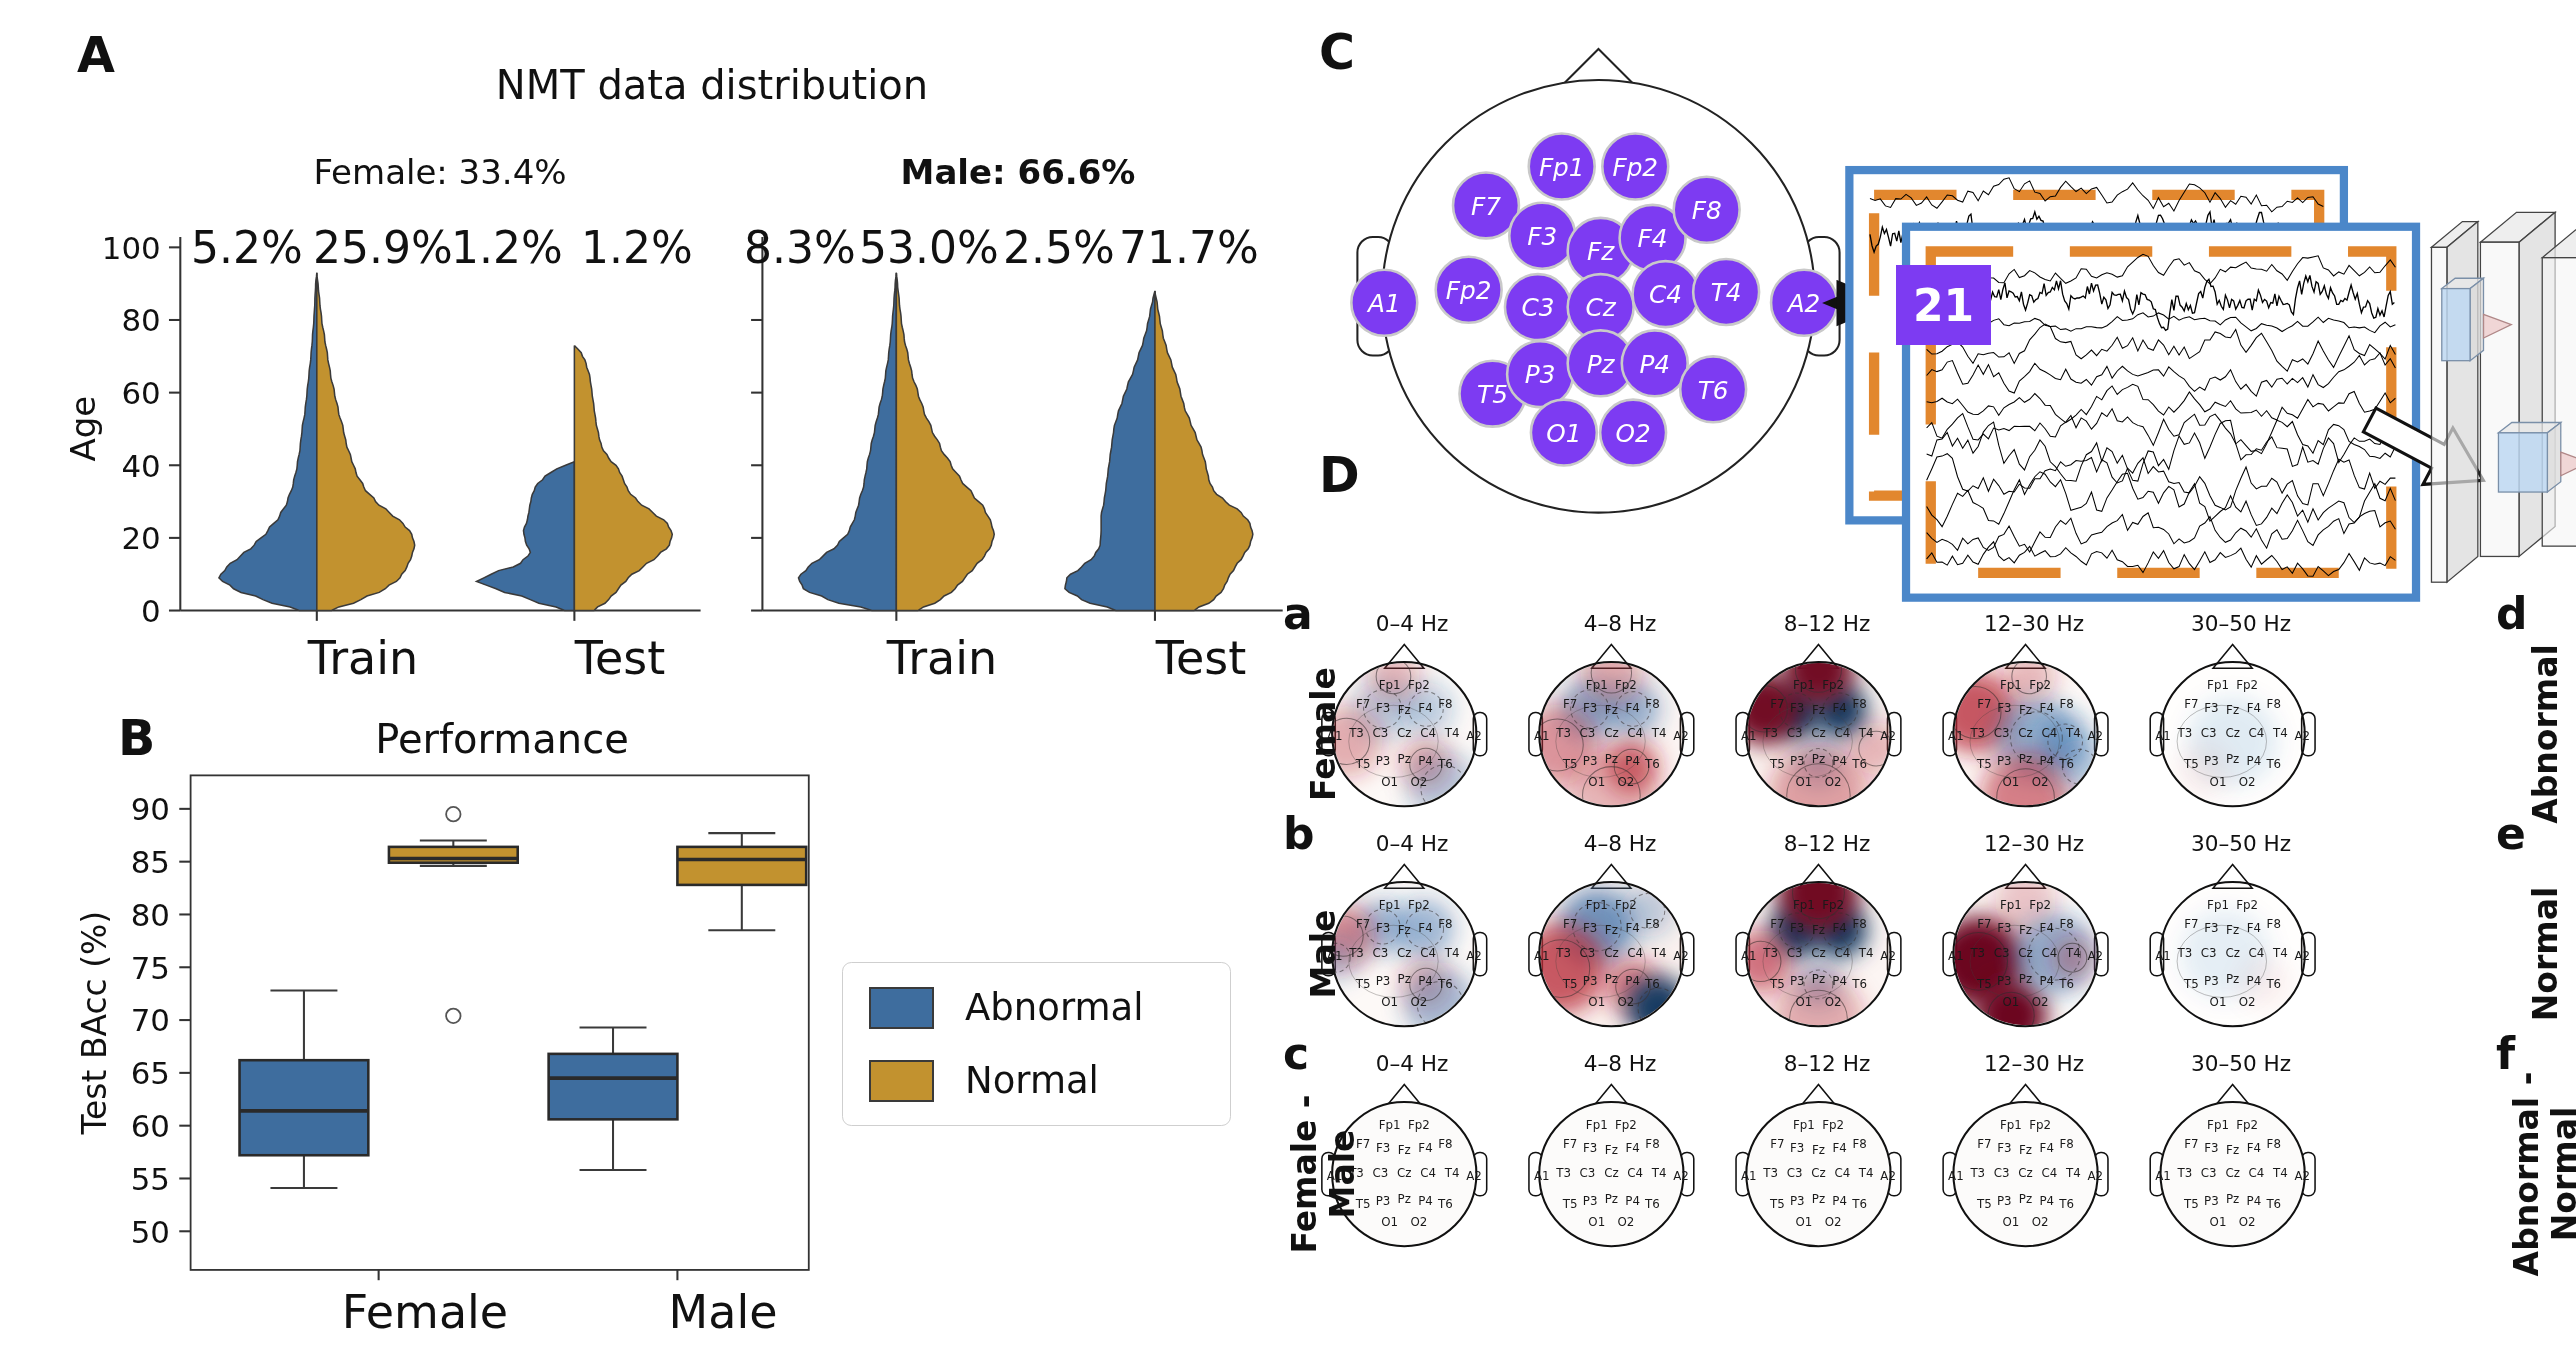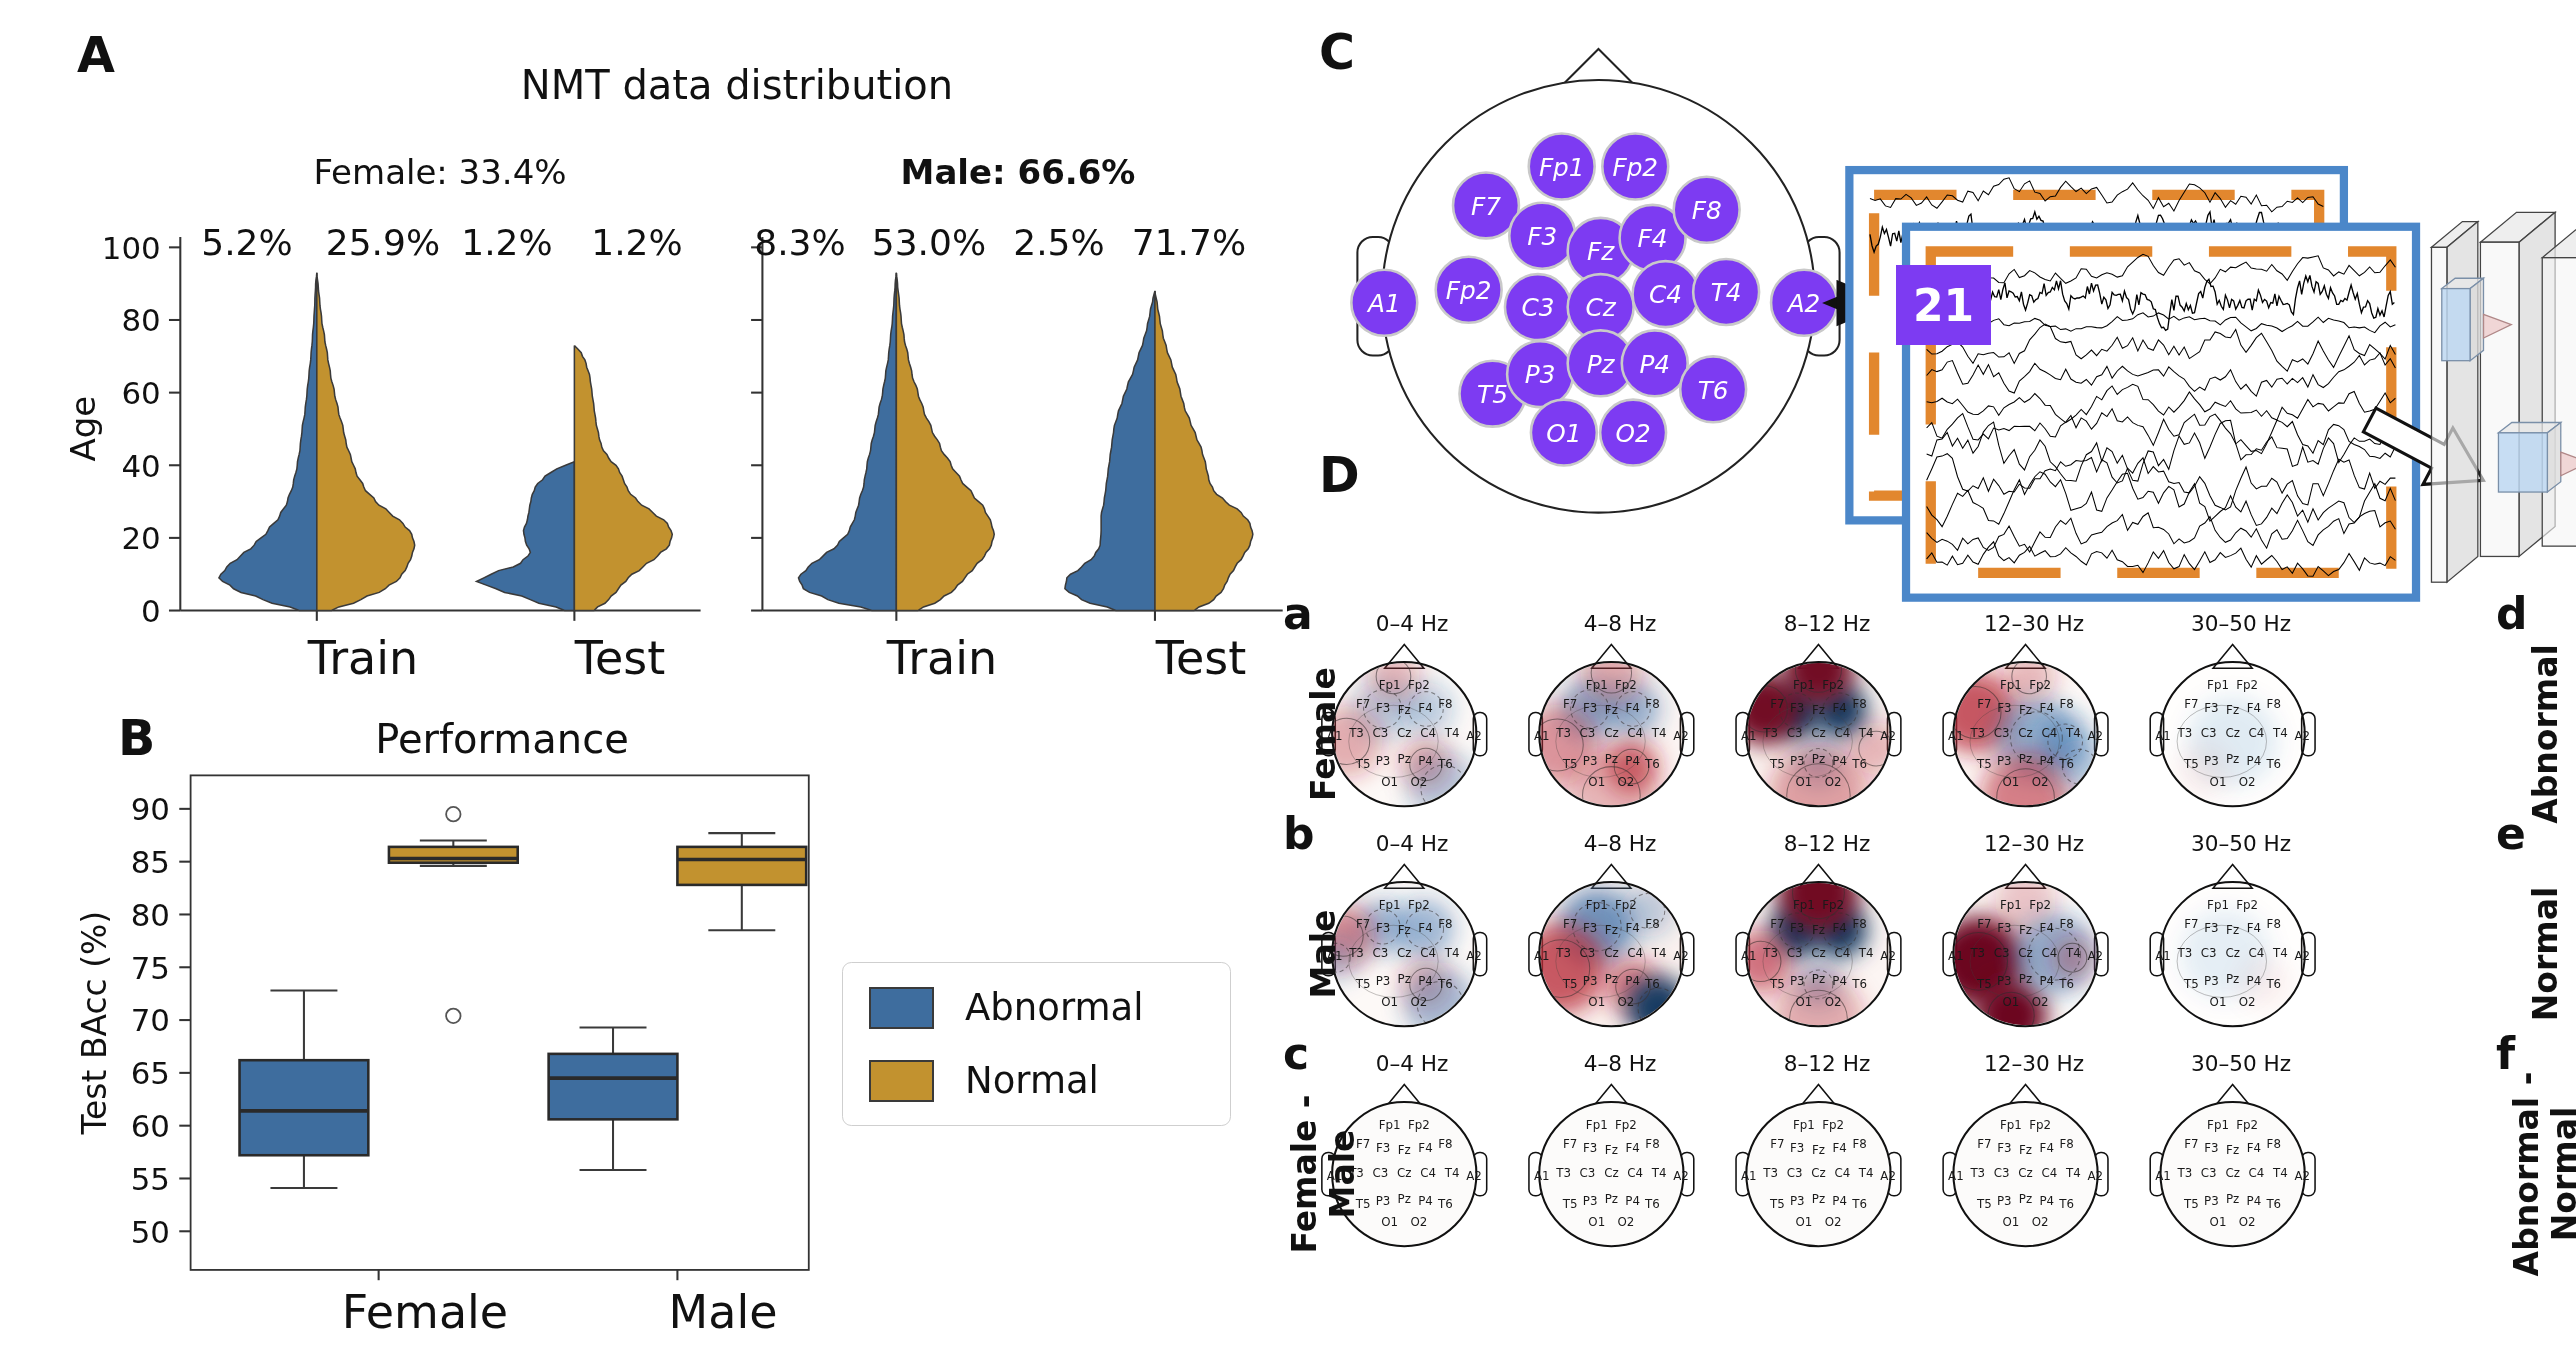--- a/index.html
+++ b/index.html
@@ -2,21 +2,21 @@
 <html style="font-size:8.2px"><head>
 <meta charset="utf-8">
 <style>
   html,body{margin:0;padding:0;background:#fff;}
   body{width:3827px;height:1372px;position:relative;overflow:hidden;
        font-family:"DejaVu Sans","Liberation Sans",sans-serif;color:#111;}
   .abs{position:absolute;}
   .panel-letter{font-weight:700;font-size:49px;line-height:1;}
   .fig-title{font-size:40px;text-align:center;transform:translateX(-50%);white-space:nowrap;}
   .sub-title{font-size:34px;text-align:right;transform:translateX(-50%);white-space:nowrap;}
-  .ann{font-size:36px;transform:translateX(-50%);white-space:nowrap;}
+  .ann{font-size:44px;transform:translateX(-50%);white-space:nowrap;}
   .xticklab{font-size:46px;transform:translateX(-50%);white-space:nowrap;margin-left:46px;}
   .legend-box{border:1.5px solid #cfcfcf;border-radius:9.3px;background:#fff;
               display:flex;flex-direction:column;justify-content:center;gap:30px;padding:20.6px 26px;}
   .legend-row{display:flex;align-items:center;gap:31px;}
   .legend-swatch{width:61px;height:38px;border:2.6px solid #3a3a3a;}
   .legend-label{font-size:37px;}
   .chan-box{display:flex;align-items:center;justify-content:center;
             color:#fff;font-size:44px;font-weight:600;}
   .d-letter{font-weight:700;font-size:44px;line-height:1;}
   .row-label{font-size:33px;font-weight:700;text-align:center;white-space:pre-line;line-height:1.15;
@@ -1540,21 +1540,21 @@
         <text x="6705.784" y="2338.52" text-anchor="middle" font-size="23" fill="#1a1a1a">P3</text>
         <text x="6747" y="2335.944" text-anchor="middle" font-size="23" fill="#1a1a1a">Pz</text>
         <text x="6788.216" y="2338.52" text-anchor="middle" font-size="23" fill="#1a1a1a">P4</text>
         <text x="6826.856" y="2344.96" text-anchor="middle" font-size="23" fill="#1a1a1a">T6</text>
         <text x="6718.664" y="2379.736" text-anchor="middle" font-size="23" fill="#1a1a1a">O1</text>
         <text x="6775.336" y="2379.736" text-anchor="middle" font-size="23" fill="#1a1a1a">O2</text>
       </g>
     </svg>
 
   <div class="abs panel-letter" style="left:77px;top:31px;">A</div>
-  <div class="abs fig-title" style="left:737px;top:62px;">NMT data distribution</div>
+  <div class="abs fig-title" style="left:712px;top:62px;">NMT data distribution</div>
   <div class="abs sub-title" style="left:440px;top:152px;">Female: 33.4%</div>
   <div class="abs sub-title" style="left:1018px;top:152px;font-weight:bold;">Male: 66.6%</div>
   <div id="aAnnotations">
       <span class="abs ann" style="left: 247px; top: 222px;">5.2%</span>
       <span class="abs ann" style="left: 383px; top: 222px;">25.9%</span>
       <span class="abs ann" style="left: 507px; top: 222px;">1.2%</span>
       <span class="abs ann" style="left: 637px; top: 222px;">1.2%</span>
       <span class="abs ann" style="left: 800px; top: 222px;">8.3%</span>
       <span class="abs ann" style="left: 929px; top: 222px; text-align: center;">53.0%</span>
       <span class="abs ann" style="left: 1059px; top: 222px;">2.5%</span>

